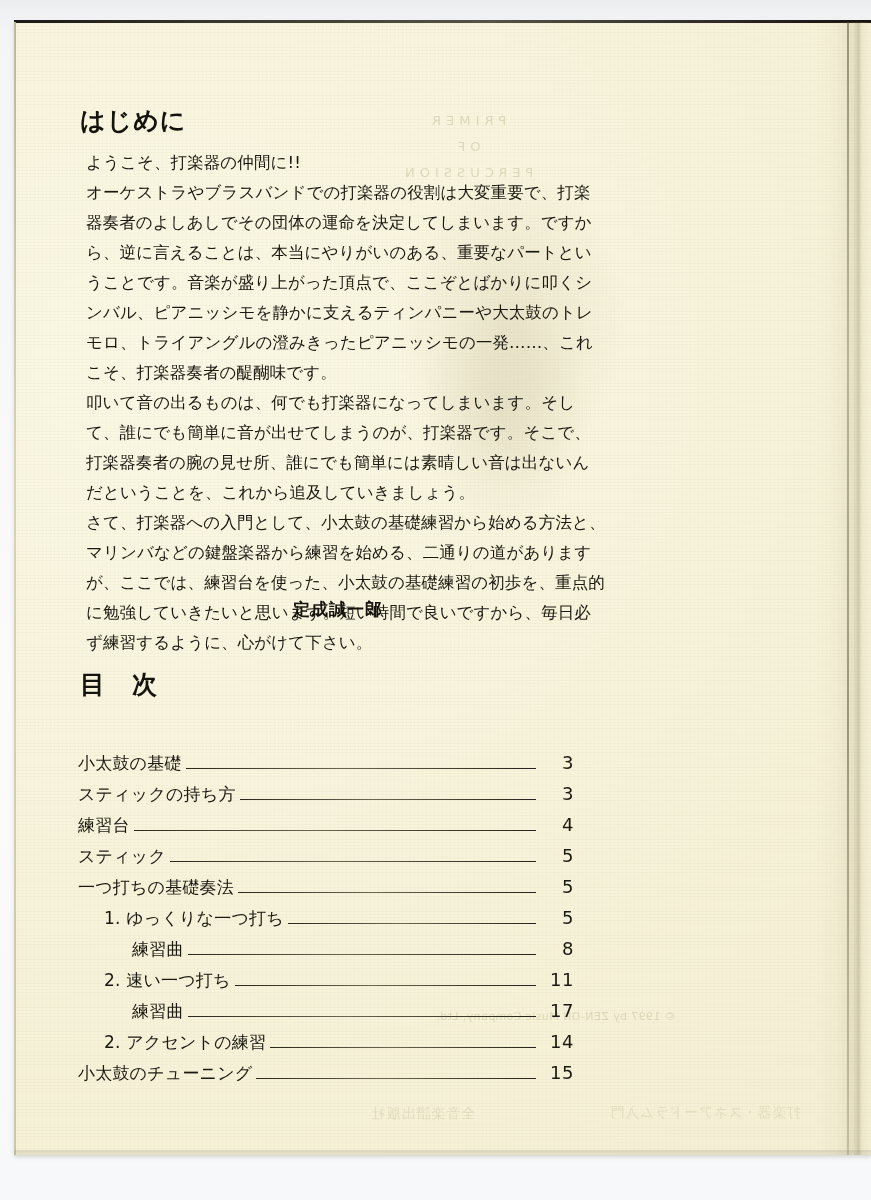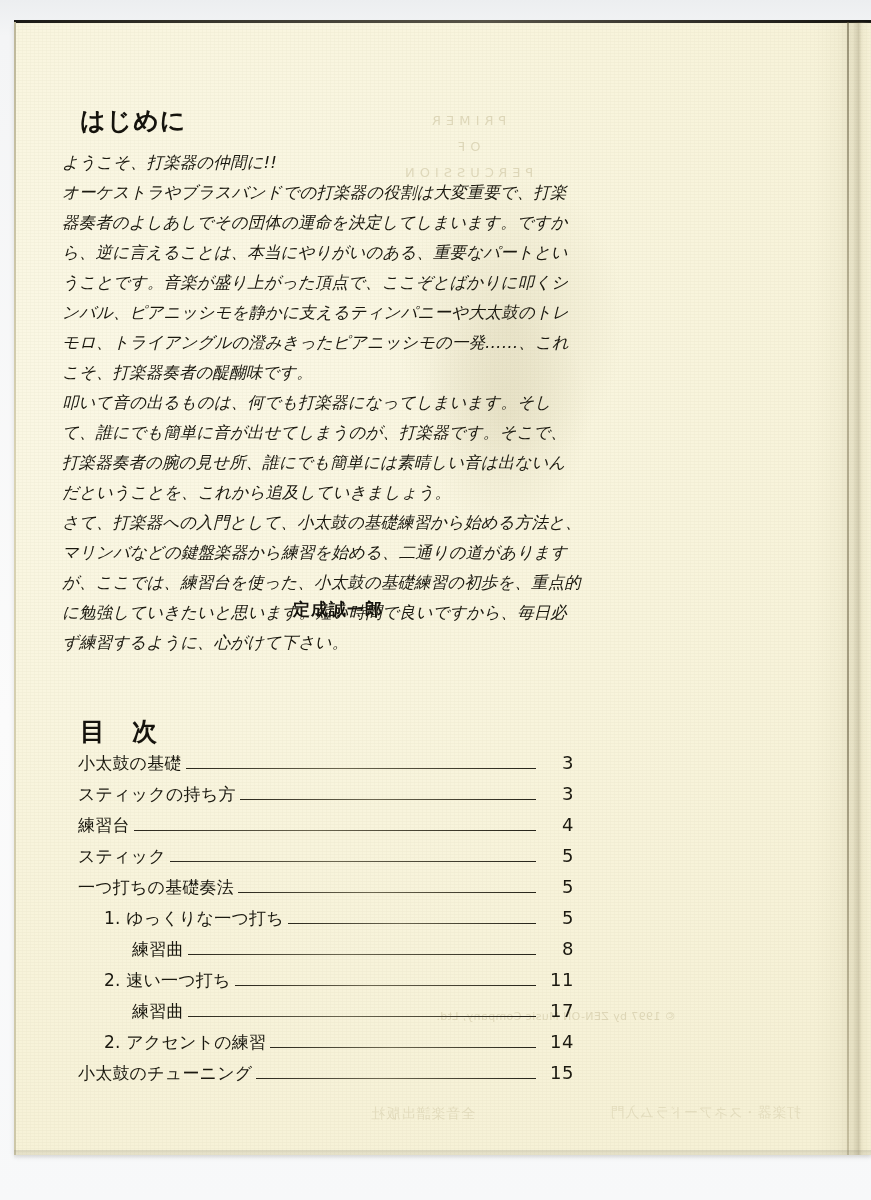--- a/index.html
+++ b/index.html
@@ -82,28 +82,27 @@
     left: 80px;
     top: 104px;
     font-size: 25px;
     font-weight: bold;
     letter-spacing: 1px;
     color: #15130d;
   }
 
   .body-copy {
     position: absolute;
-    left: 62px;
+    left: 86px;
     top: 148px;
     width: 520px;
     font-size: 16.5px;
     line-height: 30px;
     color: #1a180f;
     letter-spacing: 0.1px;
-    font-style: italic;
   }
   .body-copy p { margin: 0; text-indent: 0; }
 
   .signature {
     position: absolute;
     left: 78px;
     top: 598px;
     width: 520px;
     text-align: center;
     font-size: 17px;
@@ -113,21 +112,20 @@
   }
 
   .h-toc {
     position: absolute;
     left: 80px;
     top: 668px;
     font-size: 25px;
     font-weight: bold;
     color: #15130d;
     letter-spacing: 1px;
-    margin-top: 47px;
   }
 
   .toc {
     position: absolute;
     left: 74px;
     top: 716px;
     width: 500px;
     margin-top: 36px;
   }
   .toc-row {

